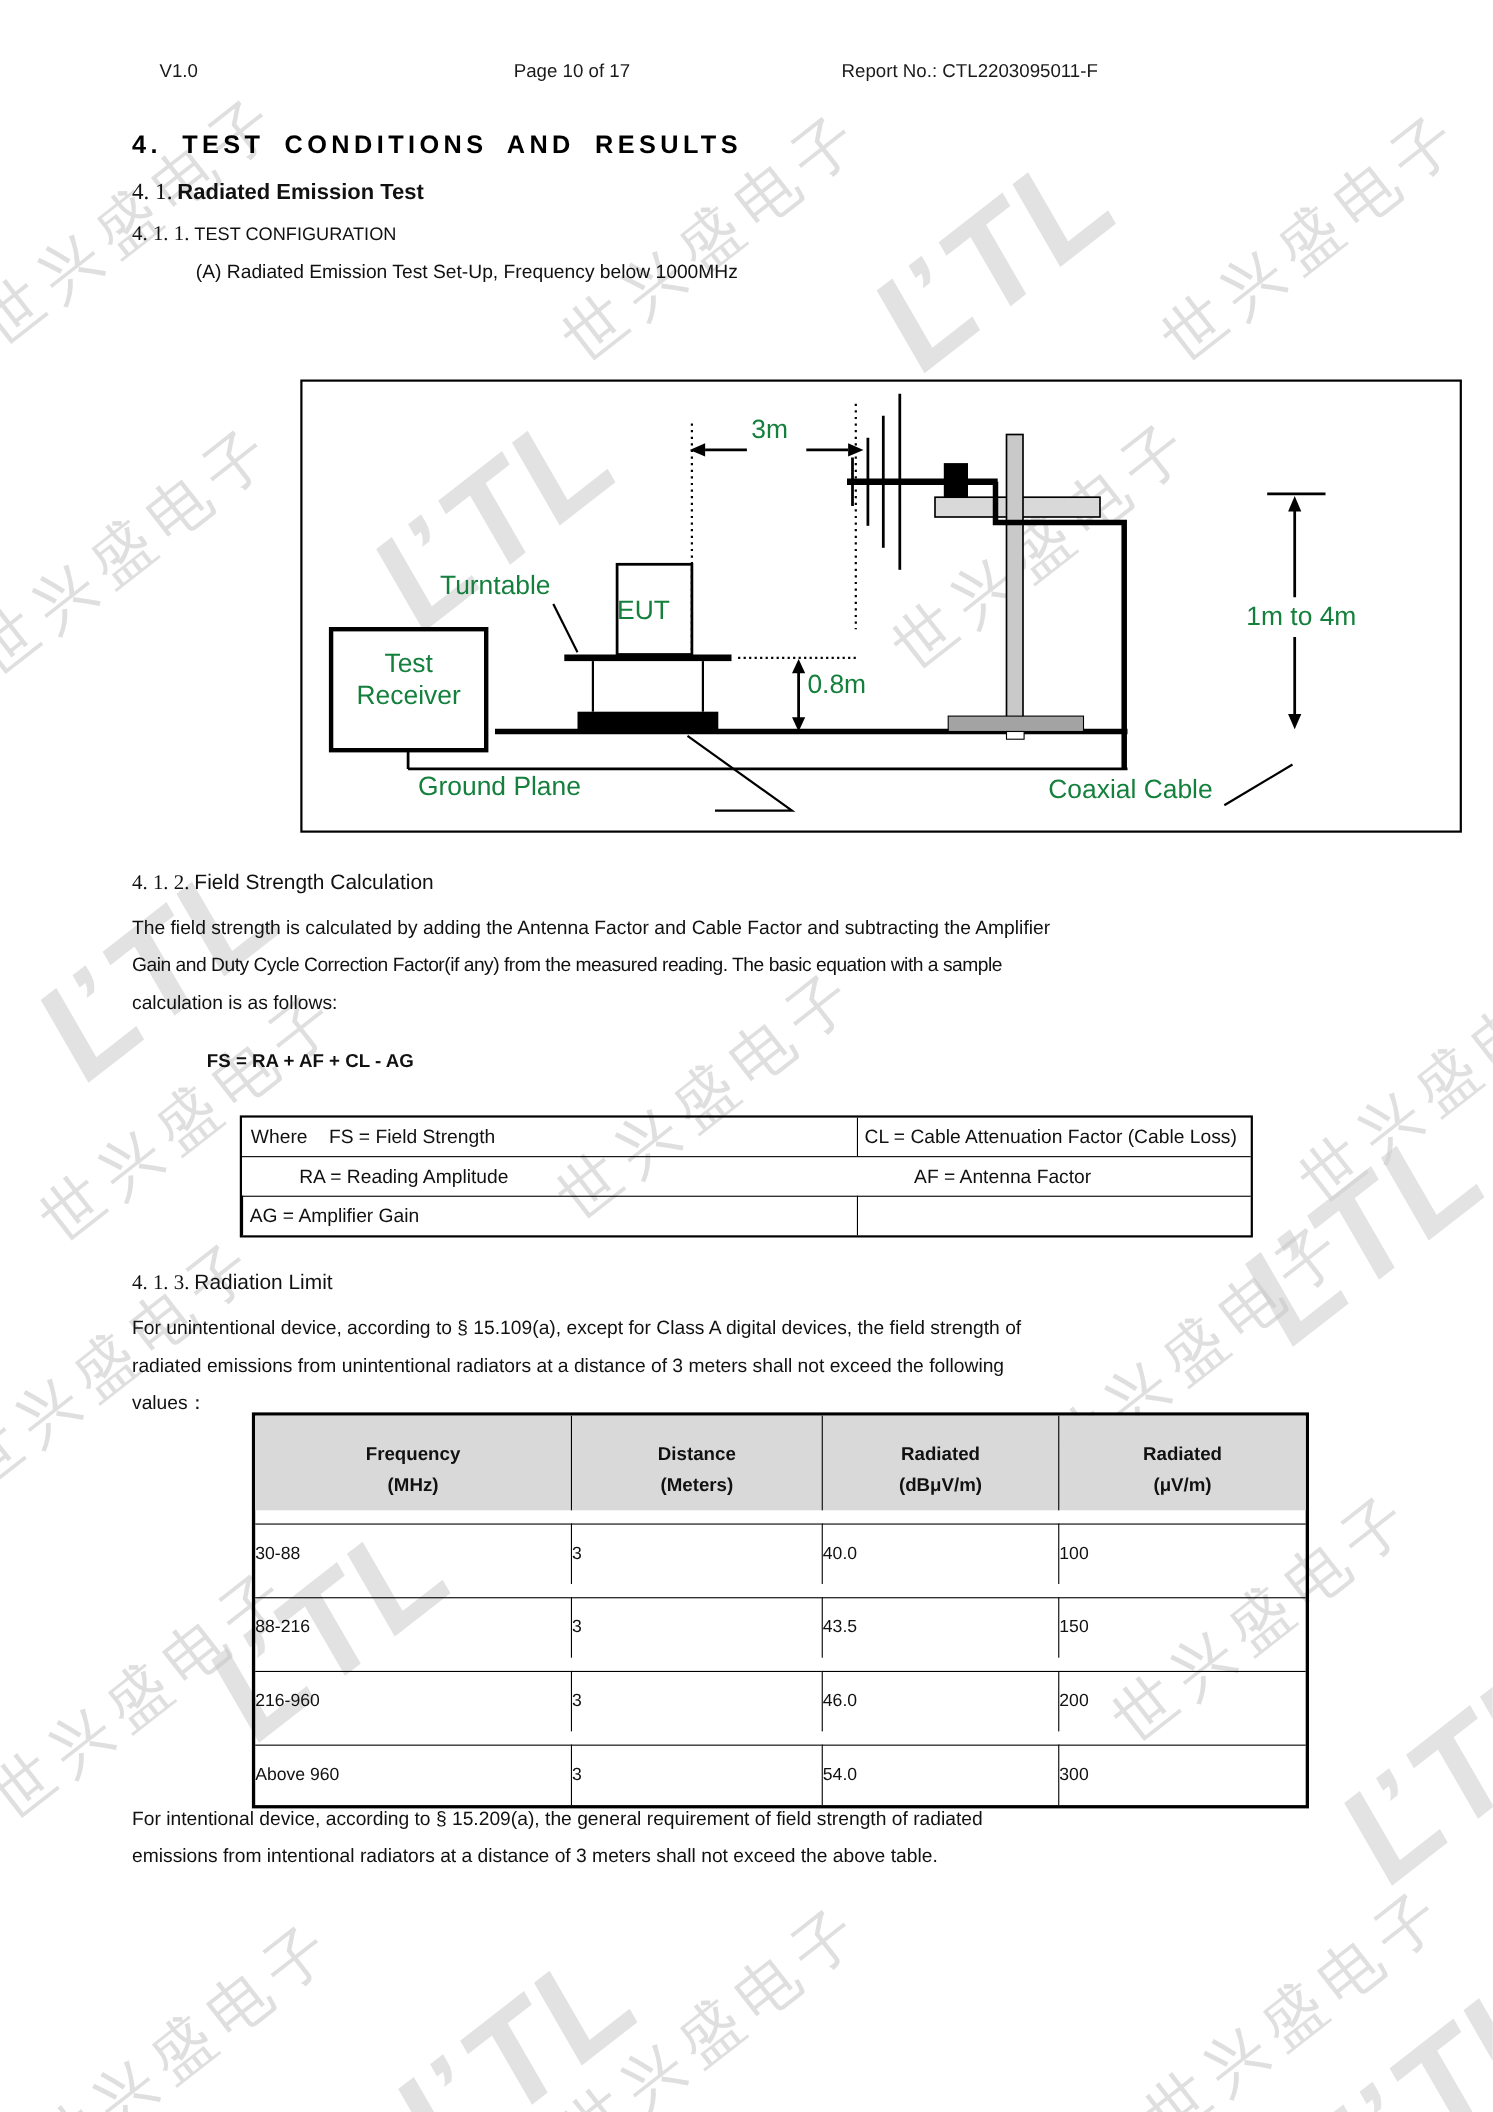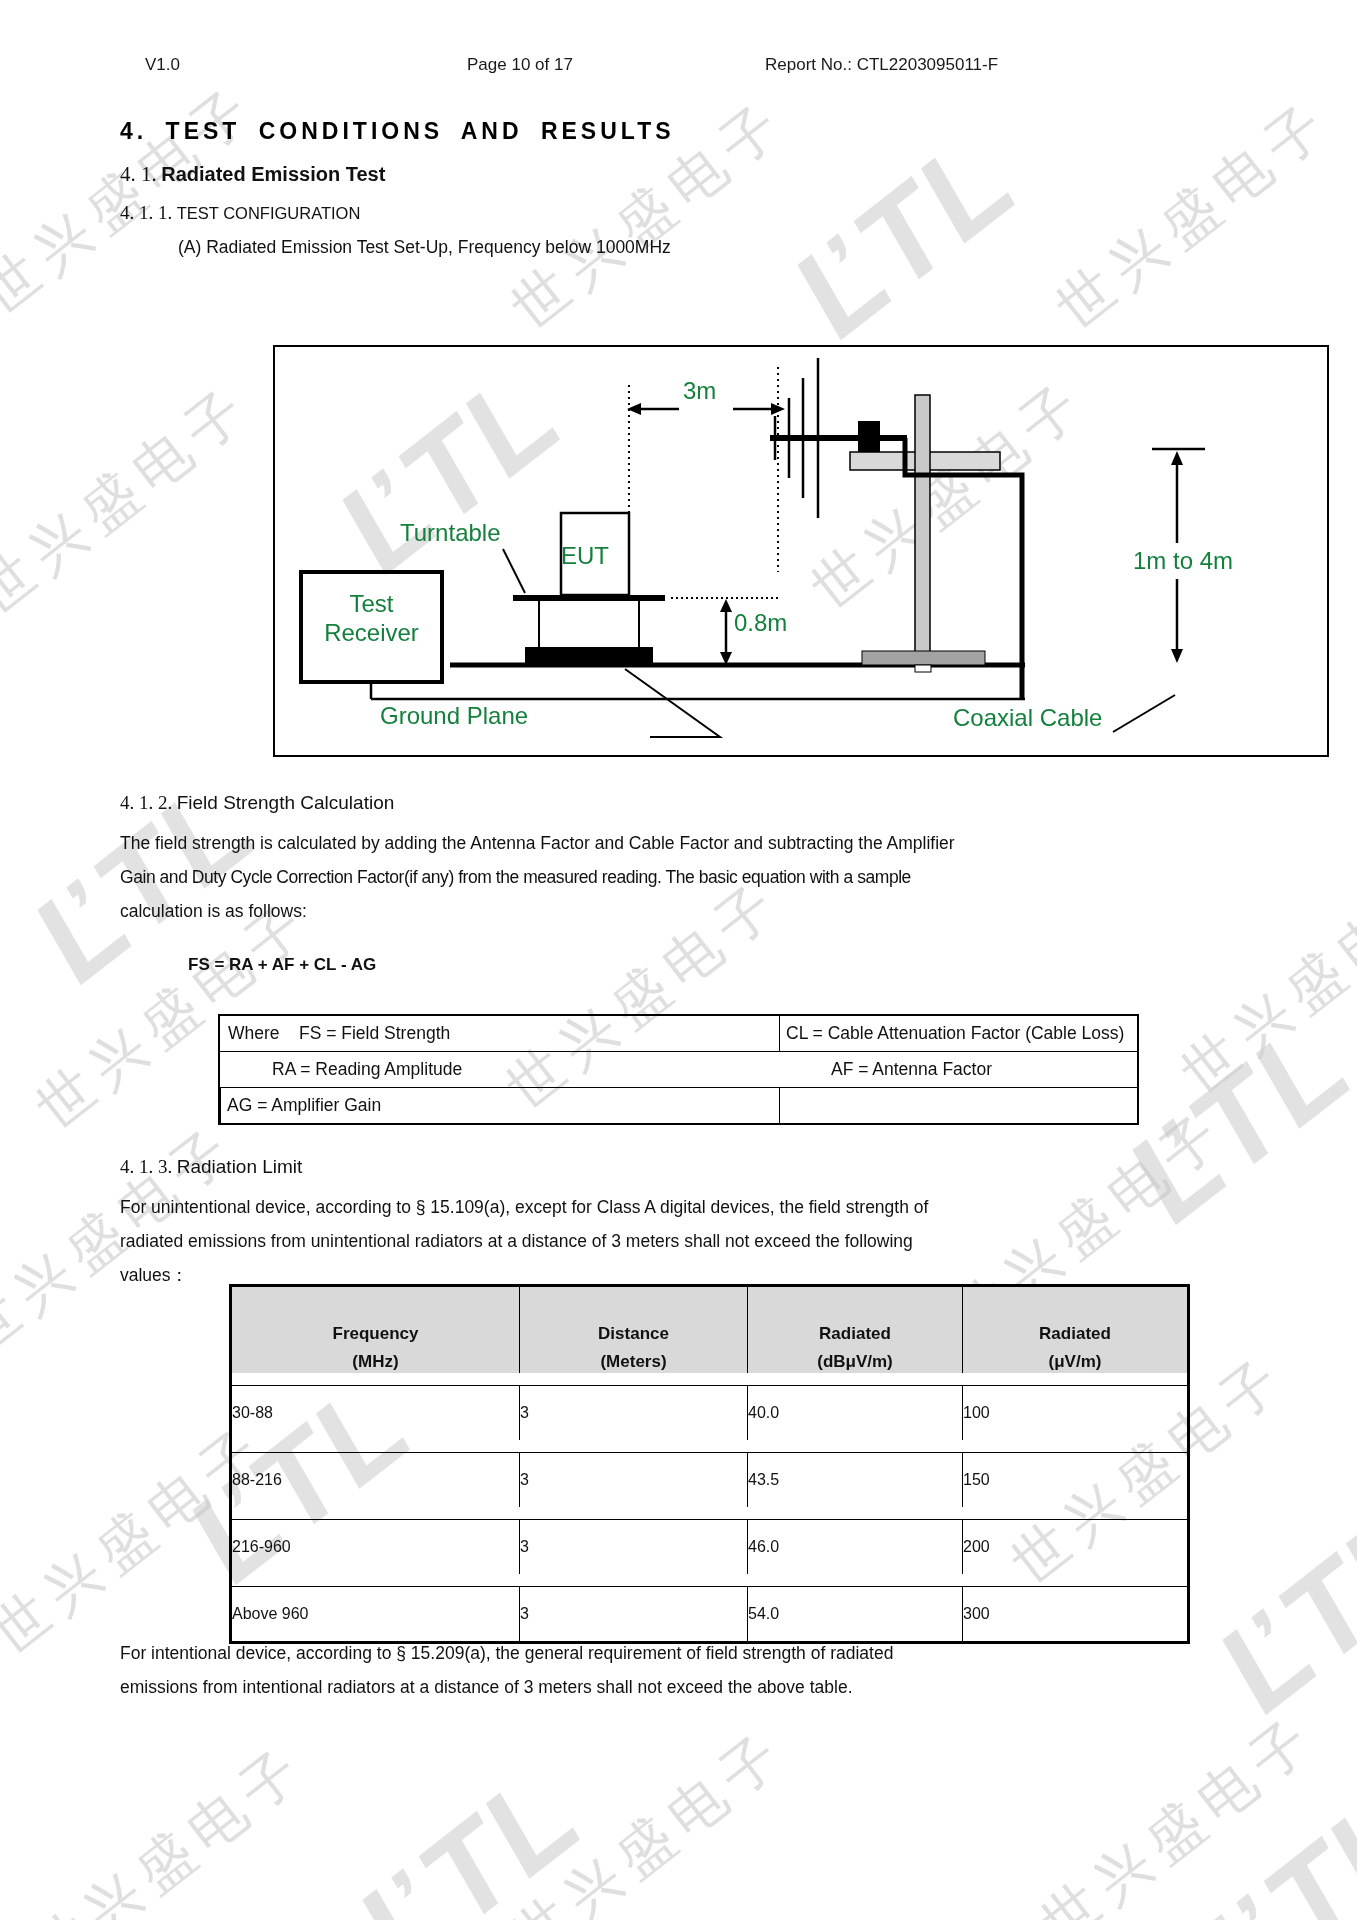--- a/index.html
+++ b/index.html
@@ -29,21 +29,21 @@
   .where-table{border:2px solid #000;display:grid;grid-template-columns:559px 358px;background:transparent;margin-top:18px;}
   .where-table .cell{font-size:17.5px;height:35px;line-height:35px;white-space:pre;overflow:hidden;}
   .where-table .c1{padding-left:8px;}
   .where-table .c1.indent{padding-left:52px;}
   .where-table .c2{border-left:1.5px solid #000;padding-left:6px;}
   .where-table .r2{border-top:1.5px solid #000;}
   .where-table .r3{border-top:1.5px solid #000;}
   
   .limit-table{border:3px solid #000;display:grid;grid-template-columns:287px 228px 215px 225px;}
   .limit-table .hcell{background:#d9d9d9;height:86px;text-align:center;font-weight:bold;font-size:17px;
-      padding-top:33px;box-sizing:border-box;line-height:28px;}
+      padding-top:21px;box-sizing:border-box;line-height:28px;}
   .limit-table .bcell{height:54px;text-align:left;font-size:16px;line-height:54px;border-top:1.5px solid #000;margin-top:12px;}
   .limit-table .bl{border-left:1.5px solid #000;}
   
   .diagram{left:273px;top:345px;width:1052px;height:408px;border:2px solid #000;background:transparent;}
   .diagram svg{position:absolute;left:0;top:0;}
   .dlabel{position:absolute;font-size:24px;color:#15803d;white-space:nowrap;z-index:2;}
 </style>
 </head>
 <body>
 

